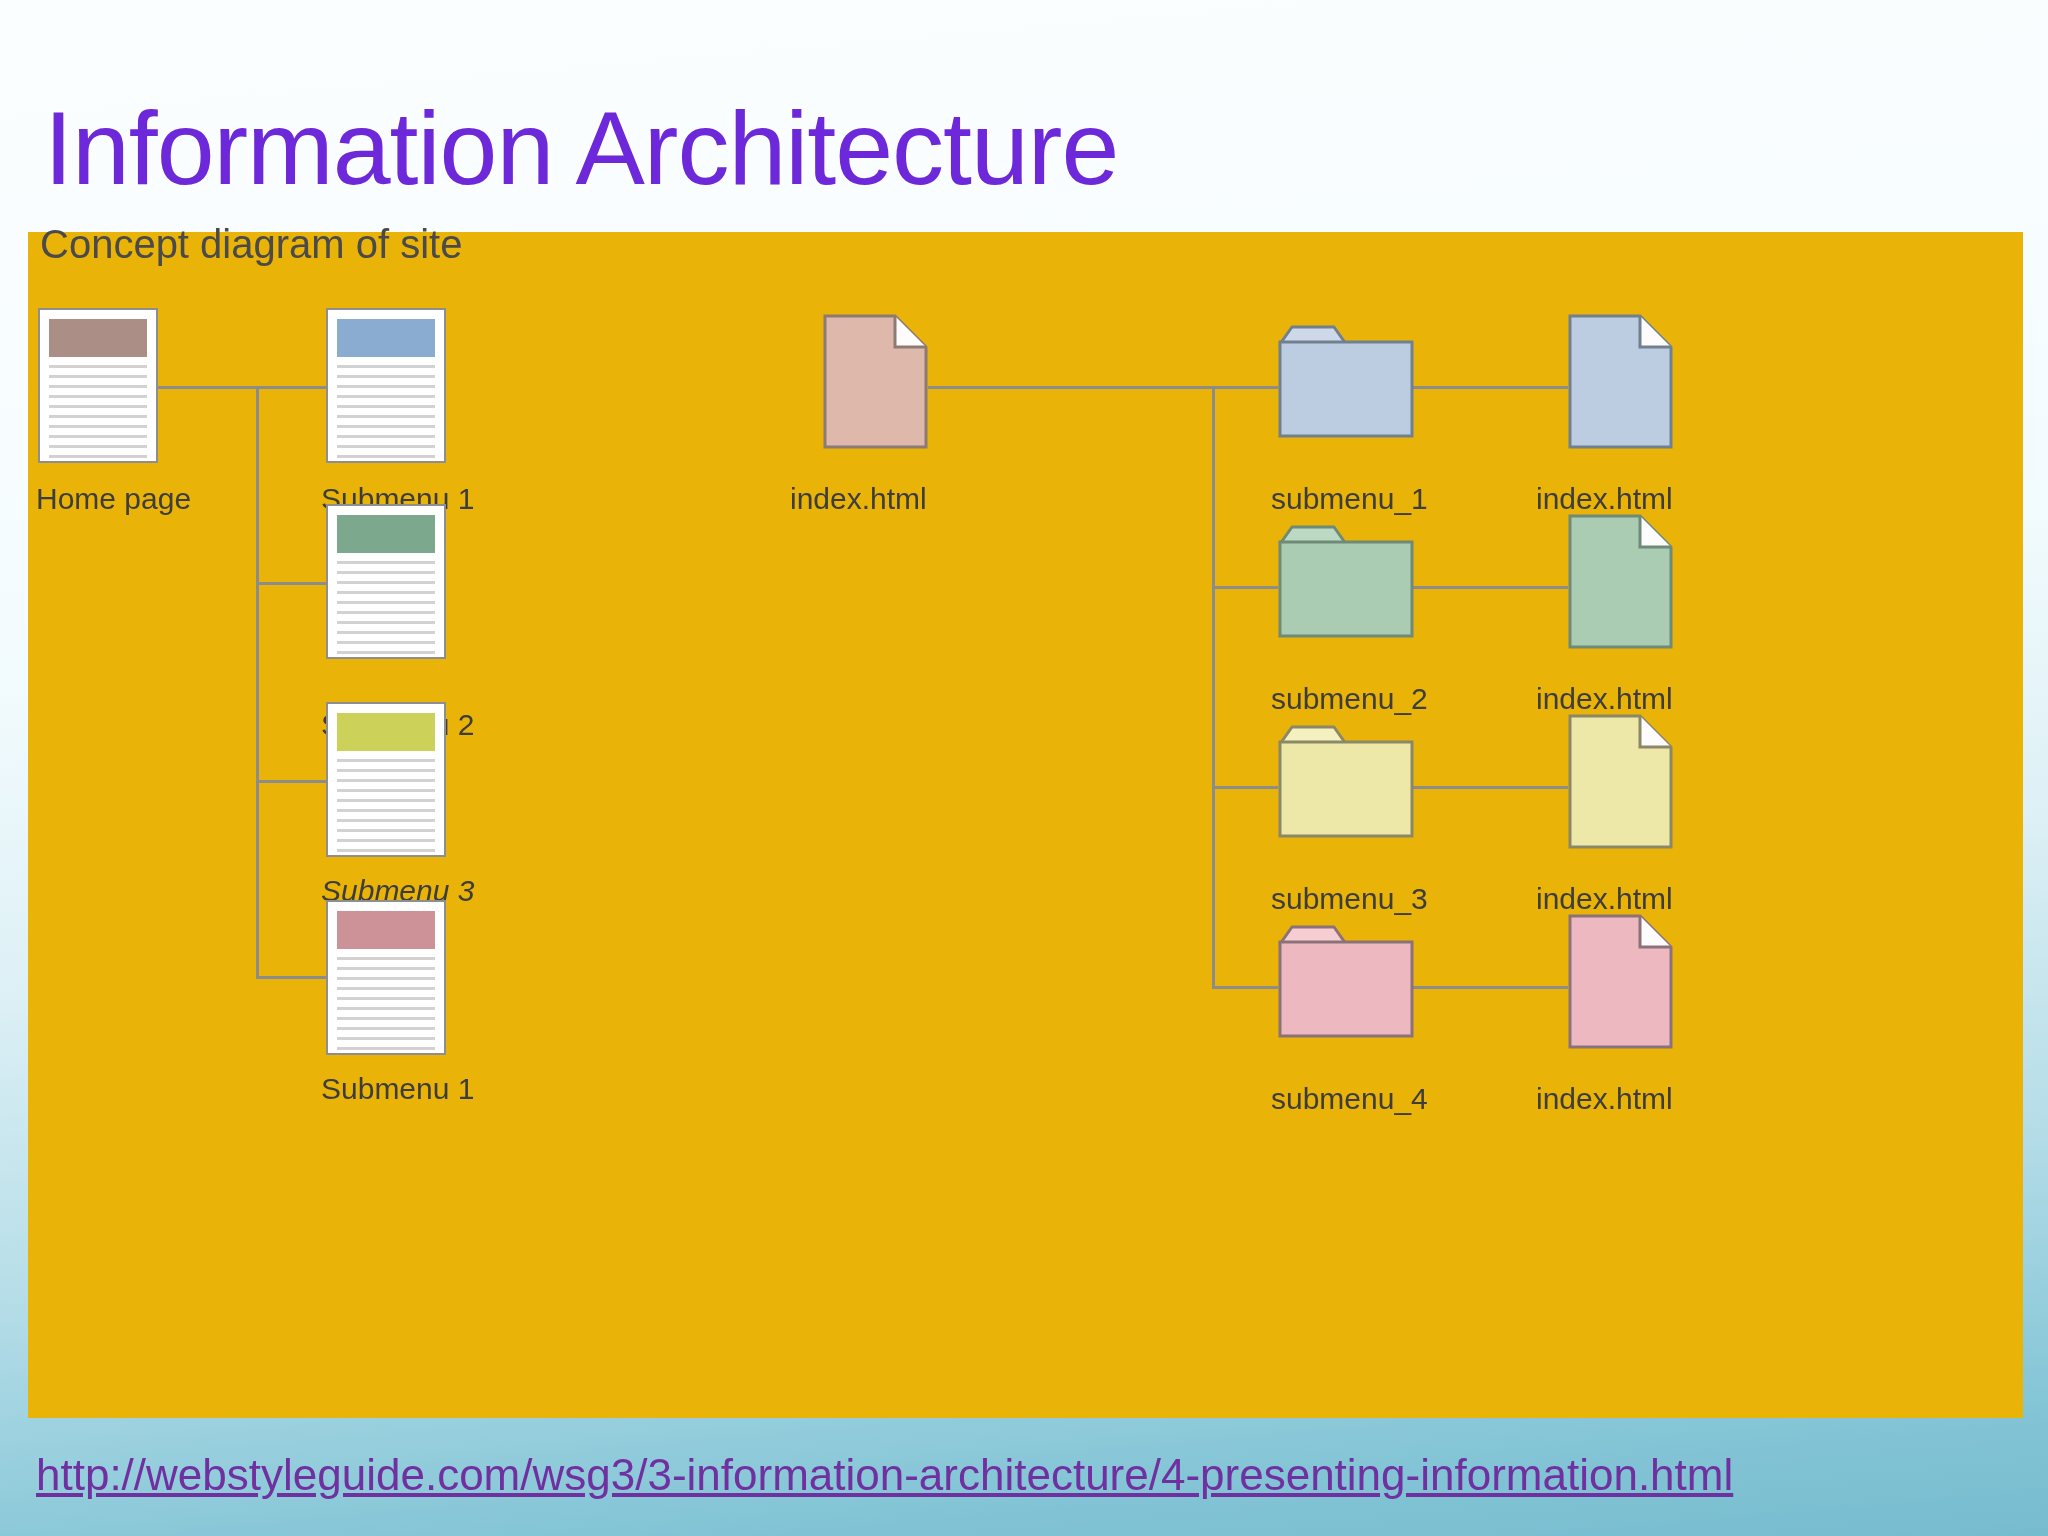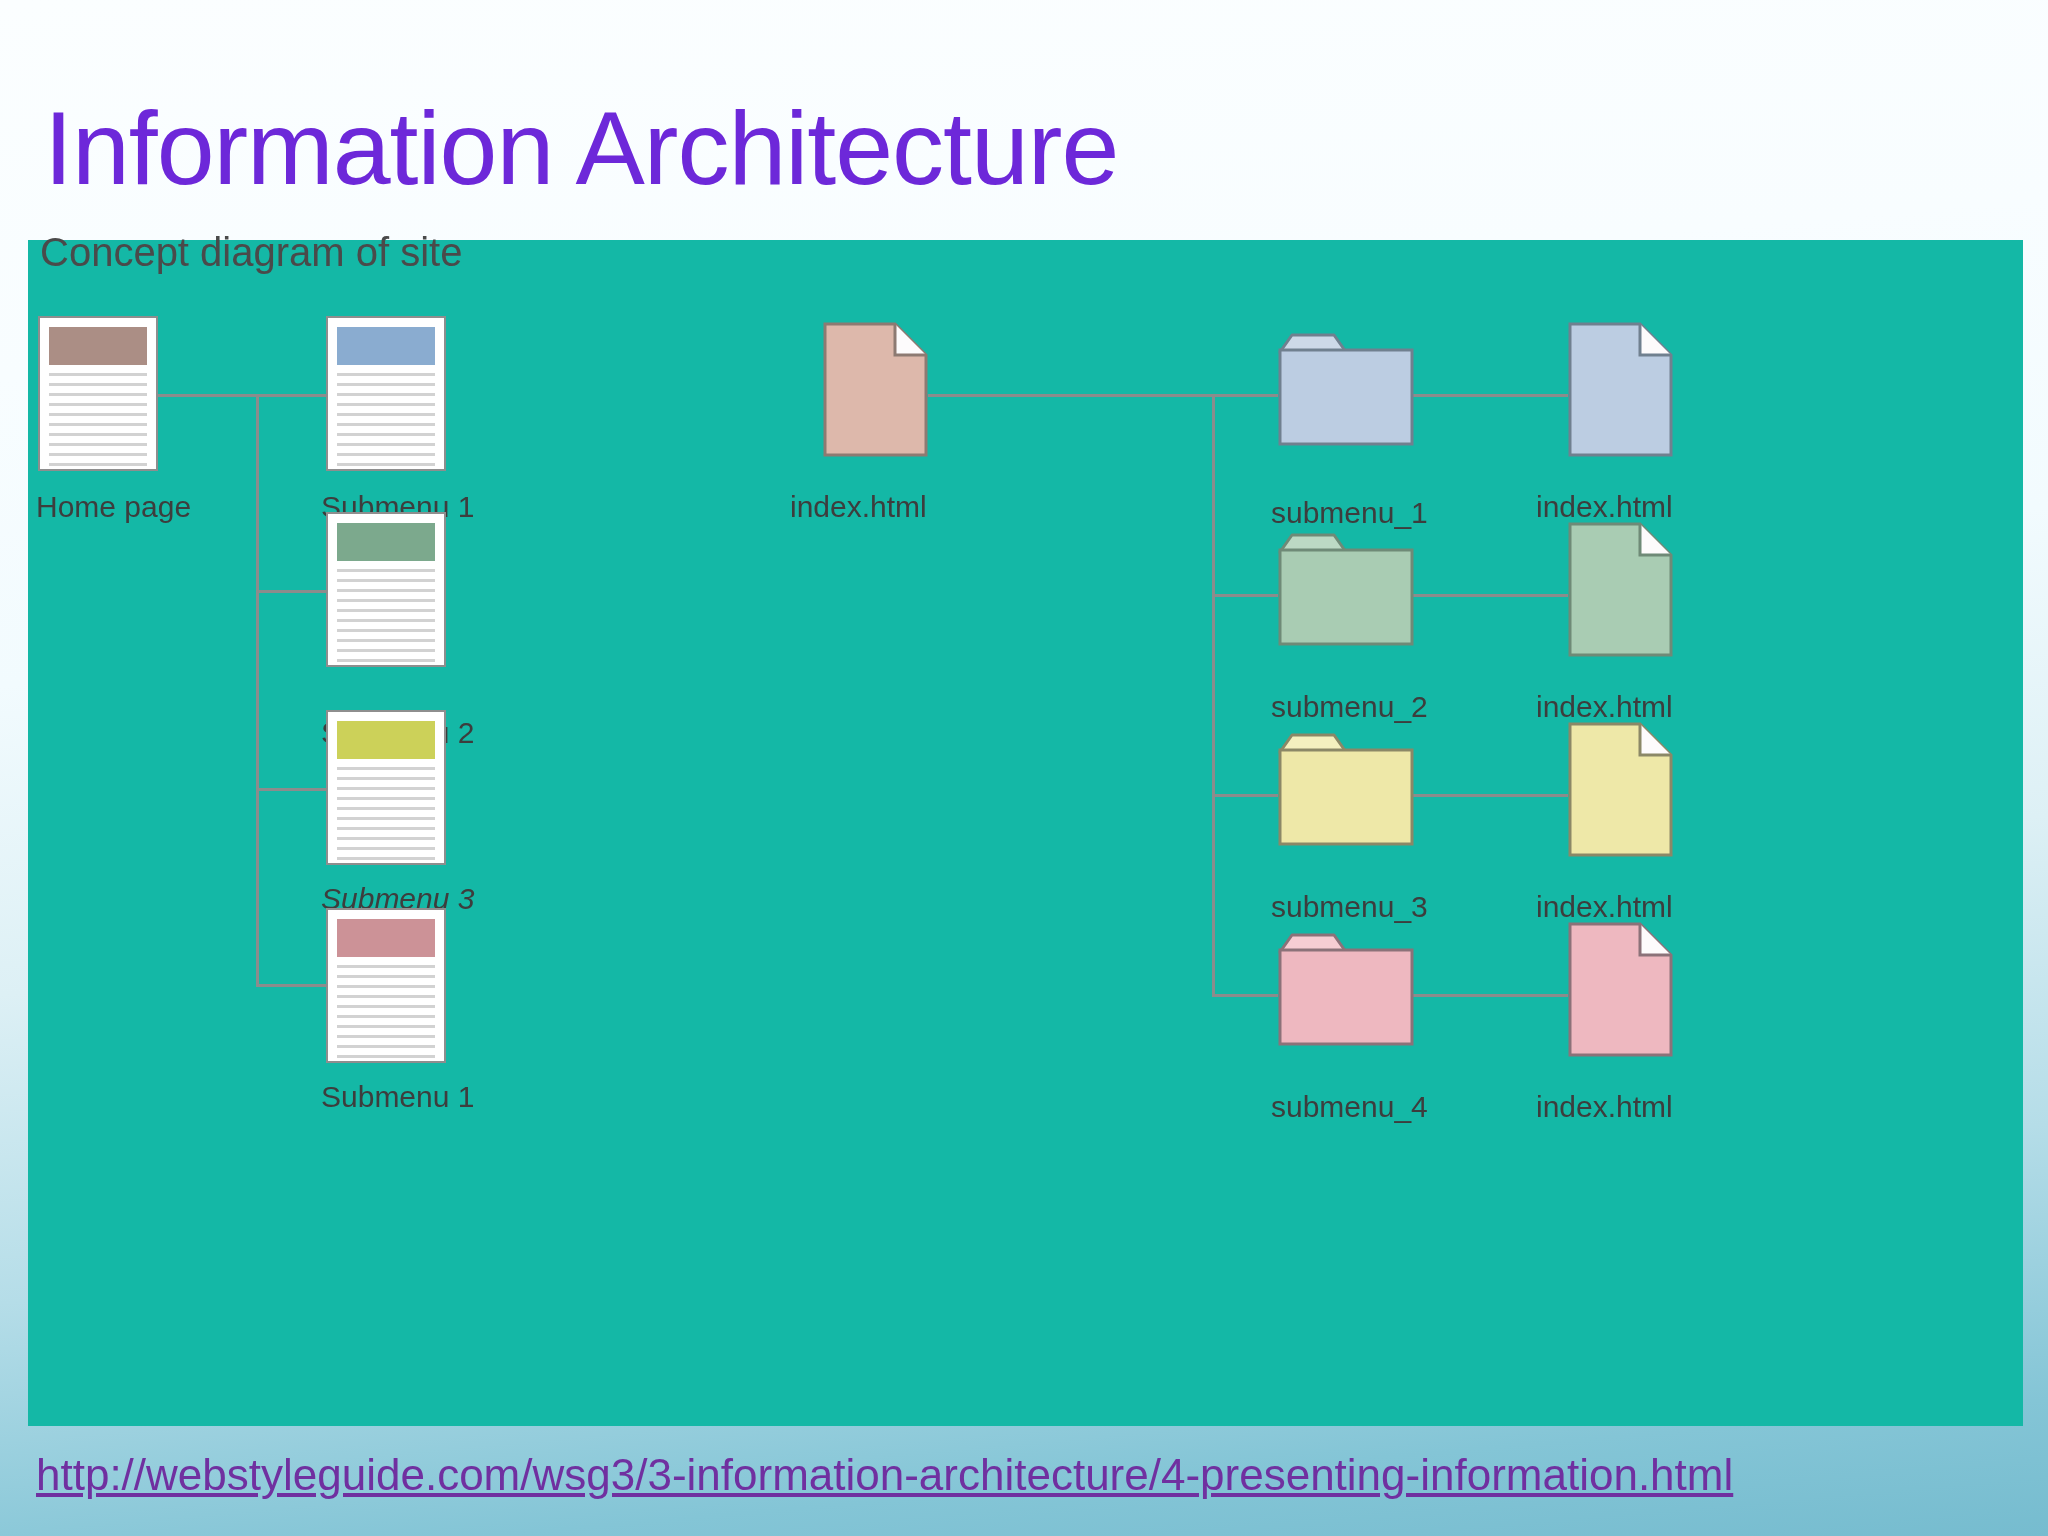--- a/index.html
+++ b/index.html
@@ -11,23 +11,23 @@
   }
   
   .slide-title{
     position:absolute;left:44px;top:96px;
     font-size:104px;line-height:1;
     color:#6d28d9;letter-spacing:-1px;
     white-space:nowrap;
   }
   
   .figure-panel{
-    position:absolute;left:28px;top:240px;
+    position:absolute;left:28px;top:232px;
     width:1995px;height:1186px;
-    background:#14b8a6;
+    background:#eab308;
   }
   .fig-head{
     position:absolute;
     font-size:40px;color:#4a4a4a;white-space:nowrap;
   }
   .fig-head.left{left:12px;top:-10px;}
   .fig-head.right{left:1022px;top:-10px;}
 
   
   .ln{position:absolute;background:#8c8c8c;}
@@ -189,21 +189,21 @@
       </svg>
     </div>
     <div class="node-label" style="left:762px;top:250px;">index.html</div>
 
     <div class="folder-icon" style="left:1248px;top:90px;">
       <svg viewBox="0 0 140 118">
         <path d="M4,22 L16,5 H58 L70,22 Z" fill="#cdd9e8" stroke="#70808f" stroke-width="3" stroke-linejoin="round"></path>
         <rect x="4" y="20" width="132" height="94" fill="#bccde2" stroke="#70808f" stroke-width="3"></rect>
       </svg>
     </div>
-    <div class="node-label" style="left:1243px;top:250px;margin-top:6px;">submenu_1</div>
+    <div class="node-label" style="left:1243px;top:250px;">submenu_1</div>
 
     <div class="doc-icon" style="left:1540px;top:82px;">
       <svg viewBox="0 0 105 135">
         <path d="M2,2 H72 L103,33 V133 H2 Z" fill="#bccde2" stroke="#70808f" stroke-width="3" stroke-linejoin="miter"></path>
         <path d="M72,2 L72,33 L103,33" fill="#fdfbfc" stroke="#70808f" stroke-width="3"></path>
       </svg>
     </div>
     <div class="node-label" style="left:1508px;top:250px;">index.html</div>
 
     <div class="folder-icon" style="left:1248px;top:290px;">

